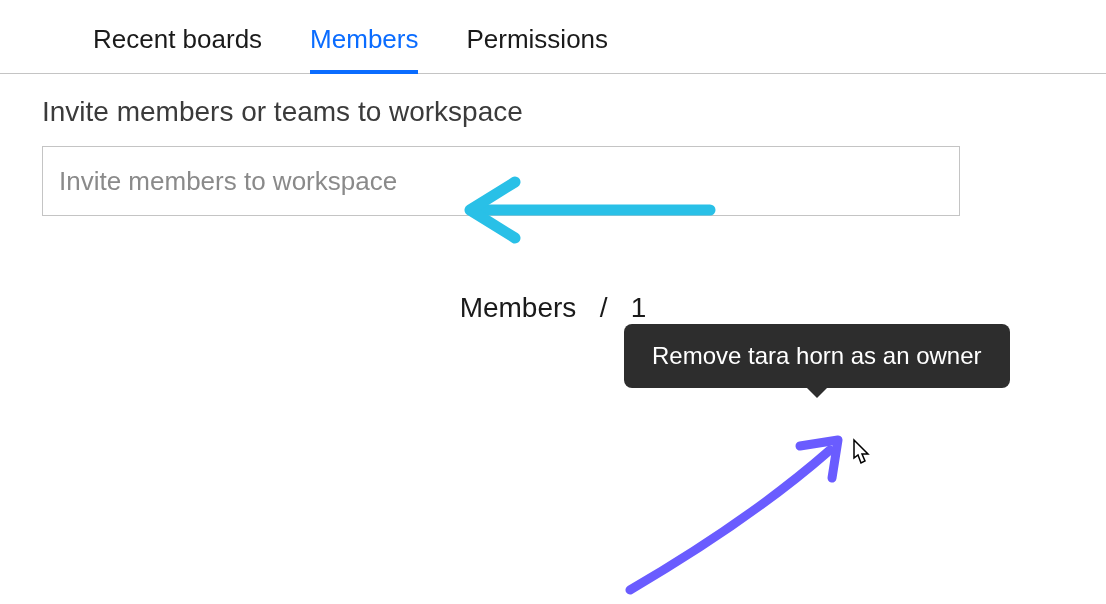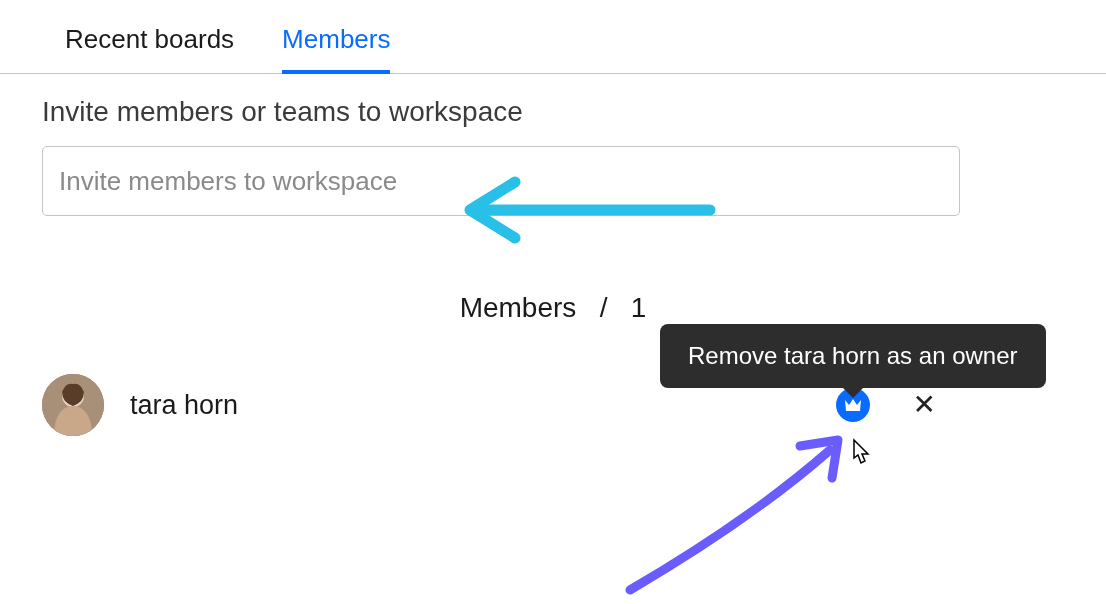--- a/index.html
+++ b/index.html
@@ -8,21 +8,21 @@
       background: #ffffff;
       width: 1106px;
       height: 604px;
       position: relative;
       overflow: hidden;
     }
     
     .tabs {
       display: flex;
       gap: 48px;
-      padding: 24px 42px 0 65px;
+      padding: 24px 42px 0 93px;
       border-bottom: 1px solid #c4c4c4;
       align-items: flex-end;
     }
     .tab {
       font-size: 26px;
       color: #1a1a1a;
       padding-bottom: 18px;
       cursor: pointer;
       position: relative;
     }
@@ -42,21 +42,21 @@
     }
     .invite-label {
       font-size: 28px;
       color: #3b3b3b;
       margin-bottom: 18px;
     }
     .invite-input {
       width: 918px;
       height: 70px;
       border: 1px solid #c4c4c4;
-      border-radius: 5px;
+      border-radius: 0;
       font-size: 26px;
       padding: 0 16px;
       color: #333;
     }
     .invite-input::placeholder {
       color: #8a8a8a;
     }
     
     .members-section {
       padding: 60px 42px 0 42px;
@@ -148,58 +148,38 @@
       top: 438px;
       pointer-events: none;
     }
   </style>
 </head>
 <body>
 
 <nav class="tabs">
   <div class="tab">Recent boards</div>
   <div class="tab active">Members</div>
+  <div class="tab">Permissions</div>
 </nav>
 
 <section class="invite-section">
   <div class="invite-label">Invite members or teams to workspace</div>
   <input class="invite-input" type="text" placeholder="Invite members to workspace" style="">
 </section>
 
 <section class="members-section">
   <div class="members-header">
     <span>Members</span>
     &nbsp;&nbsp;<span>/</span>&nbsp;&nbsp;
     <span>1</span>
   </div>
 
-  <div class="member-row">
-    <div class="avatar">
-      <svg width="62" height="62" viewBox="0 0 62 62">
-        <rect width="62" height="62" fill="#a89078"></rect>
-        <circle cx="31" cy="22" r="11" fill="#e8d4c0"></circle>
-        <path d="M31 32 C20 32 12 42 12 62 L50 62 C50 42 42 32 31 32 Z" fill="#c9a889"></path>
-        <path d="M20 18 Q24 8 31 10 Q38 8 42 18 Q42 28 31 32 Q20 28 20 18 Z" fill="#5a3d28"></path>
-      </svg>
-    </div>
-    <div class="member-name">tara horn</div>
-
-    <div class="owner-badge">
-      <svg width="20" height="16" viewBox="0 0 20 16">
-        <path d="M2 3 L6 8 L10 2 L14 8 L18 3 L17 14 L3 14 Z" fill="#ffffff"></path>
-      </svg>
-    </div>
-
-    <div class="remove-btn">
-      <span>✕</span>
-    </div>
-  </div>
 </section>
 
-<div class="tooltip" style="left:660px; top:324px;">
+<div class="tooltip" style="left:624px; top:324px;">
   <span>Remove tara horn as an owner</span>
 </div>
 
 <svg class="arrow-cyan" width="280" height="80">
   <line x1="265" y1="40" x2="40" y2="40" stroke="#29c0e7" stroke-width="11" stroke-linecap="round"></line>
   <polyline points="70,12 25,40 70,68" fill="none" stroke="#29c0e7" stroke-width="11" stroke-linecap="round" stroke-linejoin="round"></polyline>
 </svg>
 
 <svg class="arrow-purple" width="260" height="170">
   <path d="M20 160 Q 140 90 220 20" fill="none" stroke="#6a5cff" stroke-width="9" stroke-linecap="round"></path>

